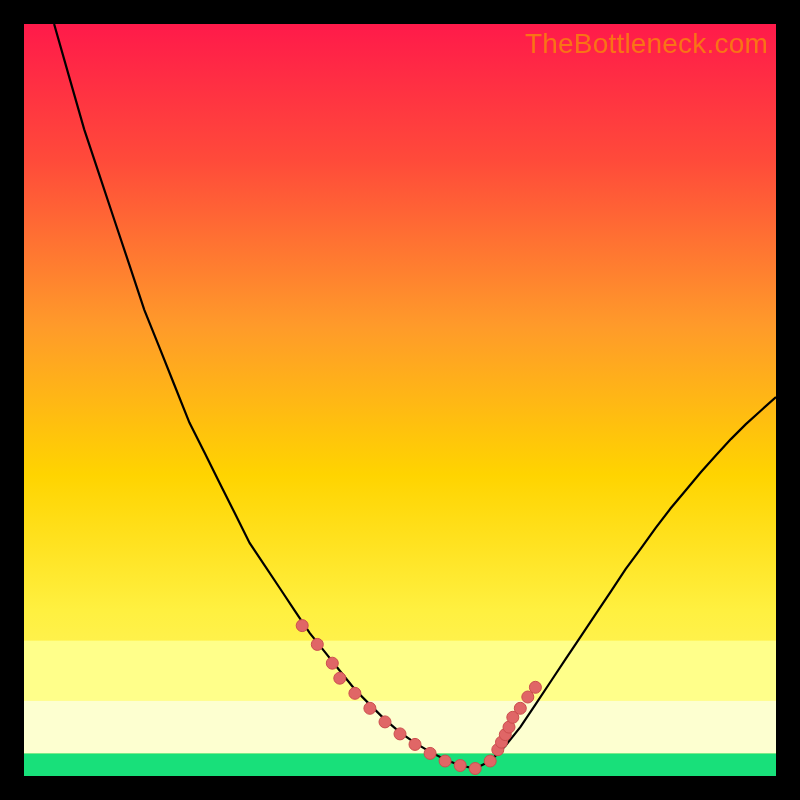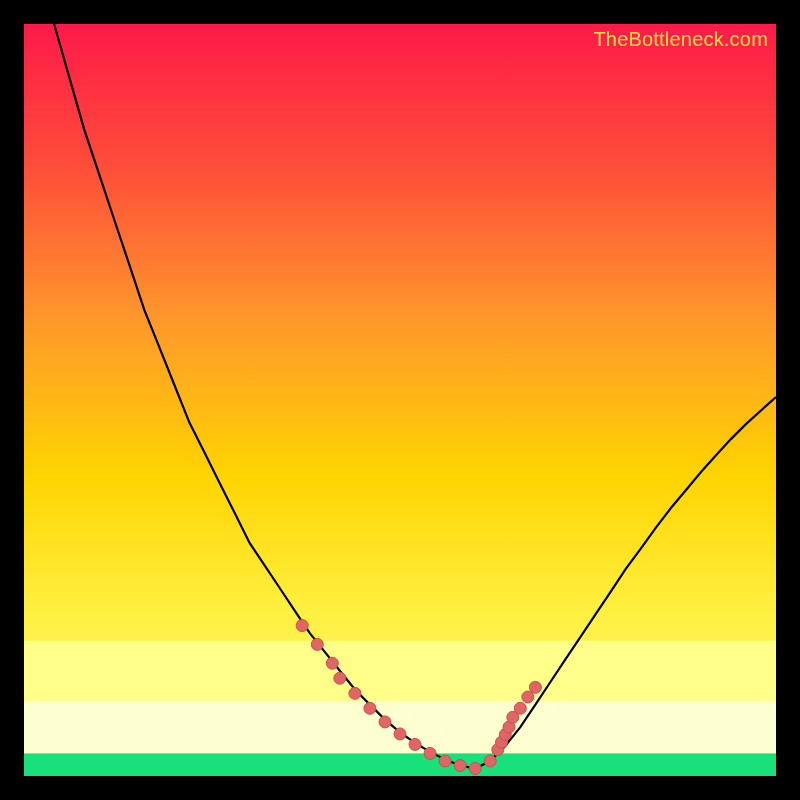--- a/index.html
+++ b/index.html
@@ -23,22 +23,22 @@
     position: absolute;
     left: 0;
     top: 0;
     width: 752px;
     height: 752px;
   }
   .watermark {
     position: absolute;
     top: 4px;
     right: 8px;
-    color: #fde047;
-    font-size: 20px;
+    color: #f97316;
+    font-size: 28px;
     font-weight: 500;
     letter-spacing: 0.2px;
     user-select: none;
   }
   svg { display: block; }
 </style>
 </head>
 <body>
 
 <div class="frame">

